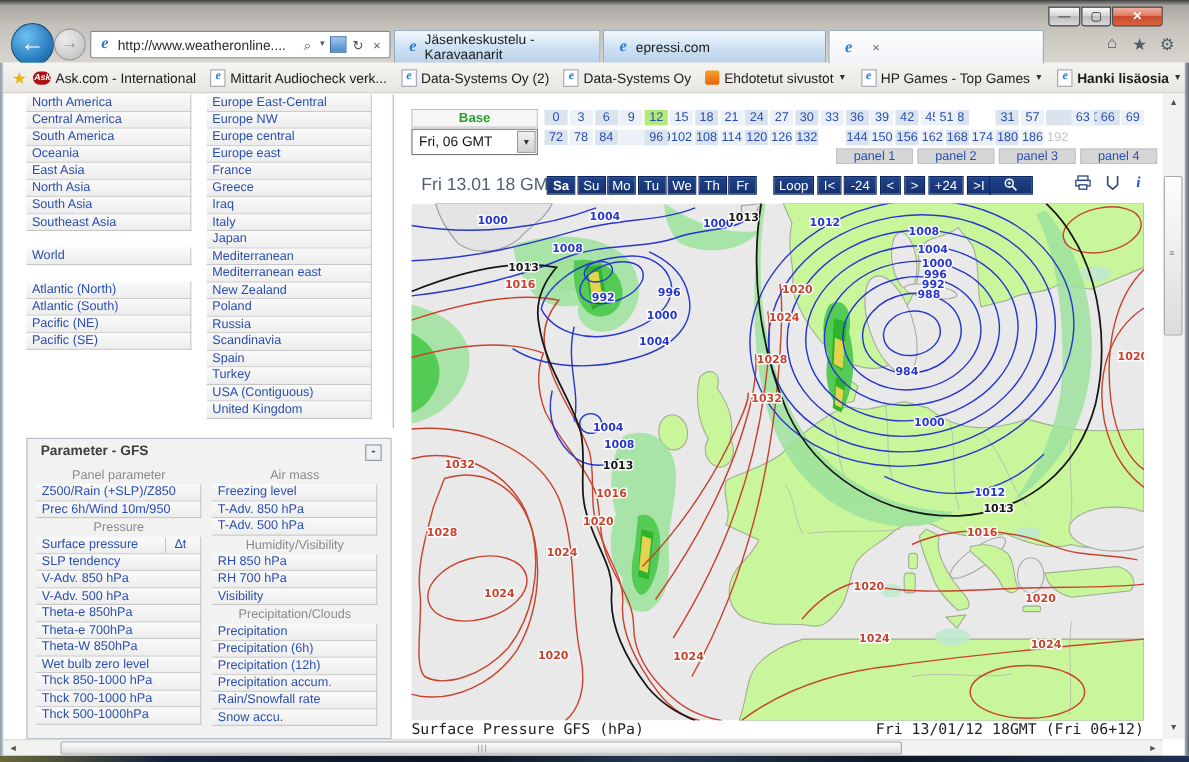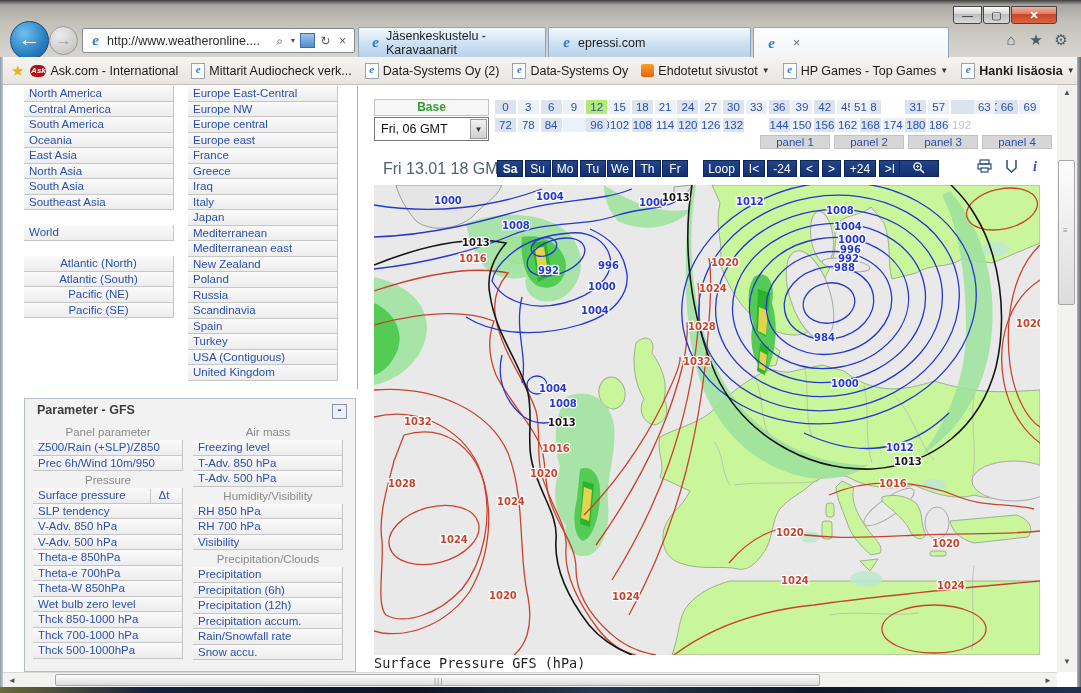--- a/index.html
+++ b/index.html
@@ -84,21 +84,21 @@
   .pbtn{position:absolute;width:70px;height:14px;background:#d6d6d6;border:1px solid #c2c2c2;
     font-size:11.5px;color:#2a4fae;text-align:center;line-height:13px;box-sizing:border-box;}
   #timelabel{position:absolute;left:380px;top:75px;font-size:16px;color:#4e6175;}
   .navy{position:absolute;height:17px;background:linear-gradient(180deg,#20448c,#15306e);
     color:#fff;font-size:12px;text-align:center;line-height:16px;border:1px solid #0d2458;box-sizing:border-box;}
   #zoombtn{width:40px;}
   .mapico{position:absolute;top:74px;width:18px;height:16px;color:#2b4a80;font-size:13px;text-align:center;}
   
   #mapwrap{position:absolute;left:371px;top:100px;width:666px;height:470px;}
   #caption{position:absolute;left:371px;top:570px;width:666px;height:16px;
-    font-family:"DejaVu Sans Mono",monospace;font-size:13.5px;color:#1e1e1e;display:flex;justify-content:space-between;flex-direction:column;}
+    font-family:"DejaVu Sans Mono",monospace;font-size:13.5px;color:#1e1e1e;display:flex;justify-content:space-between;}
   
   #hscroll{position:absolute;left:3px;top:672px;width:1054px;height:15px;background:#f2f2f0;border-top:1px solid #d8d8d8;box-sizing:border-box;}
   #vscroll{position:absolute;left:1057px;top:85px;width:20px;height:587px;background:#f2f2f0;}
   .sb-arrow{position:absolute;background:#f2f2f0;color:#505050;font-size:8px;text-align:center;}
   .sb-thumb{background:linear-gradient(180deg,#fdfdfd,#dcdcdc);border:1px solid #a8a8a8;border-radius:2px;position:absolute;box-sizing:border-box;}
   .grip{position:absolute;color:#8f8f8f;font-size:8px;letter-spacing:1px;}
   #taskbar{position:absolute;left:0;top:687px;width:1081px;height:6px;
     background:linear-gradient(90deg,#6a6a3a 0,#14203a 14%,#0c1322 38%,#24384f 55%,#0d1626 75%,#1d3050 100%);}
   svg text{font-family:"DejaVu Sans",sans-serif;font-size:10px;font-weight:bold;paint-order:stroke;stroke:#ffffff;stroke-width:2.6px;}
 </style>
@@ -185,21 +185,21 @@
         <div class="ritem">South America</div>
         <div class="ritem">Oceania</div>
         <div class="ritem">East Asia</div>
         <div class="ritem">North Asia</div>
         <div class="ritem">South Asia</div>
         <div class="ritem">Southeast Asia</div>
       </div>
     <div id="regions-world" class="abs" style="left:21px;top:140px;width:150px;">
         <div class="ritem">World</div>
       </div>
-    <div id="regions-oceans" class="abs" style="left:21px;top:171px;width:150px;text-align:center;">
+    <div id="regions-oceans" class="abs" style="left:21px;top:171px;width:150px;">
         <div class="ritem">Atlantic (North)</div>
         <div class="ritem">Atlantic (South)</div>
         <div class="ritem">Pacific (NE)</div>
         <div class="ritem">Pacific (SE)</div>
       </div>
     <div id="regions-col2" class="abs" style="left:185px;top:1px;width:150px;">
         <div class="ritem">Europe East-Central</div>
         <div class="ritem">Europe NW</div>
         <div class="ritem">Europe central</div>
         <div class="ritem">Europe east</div>

